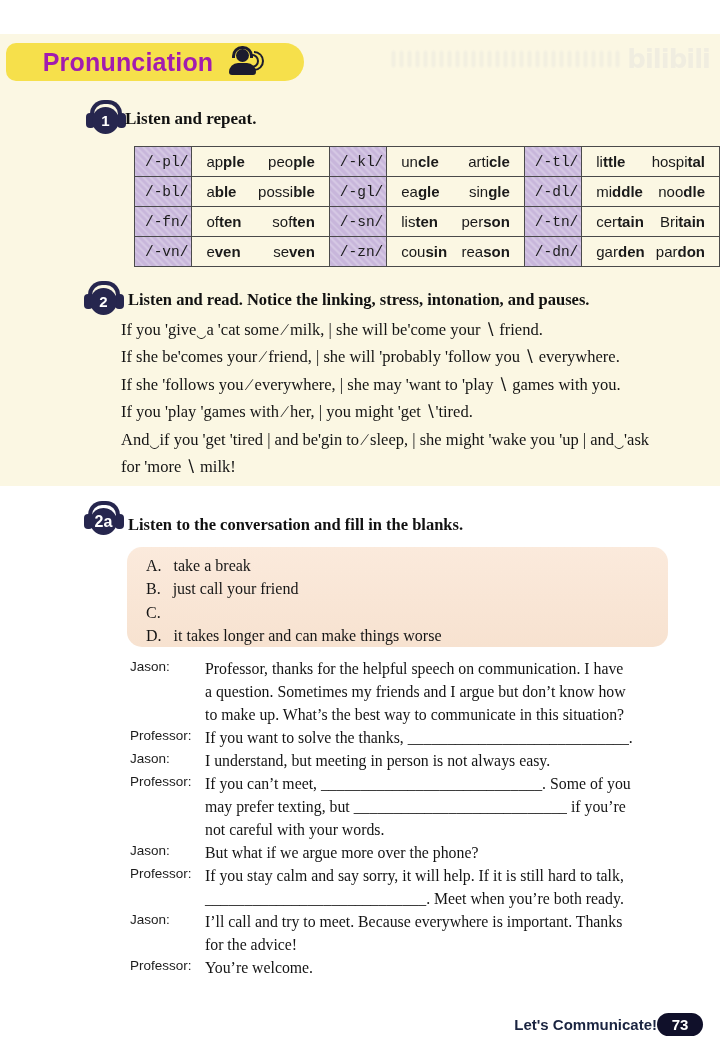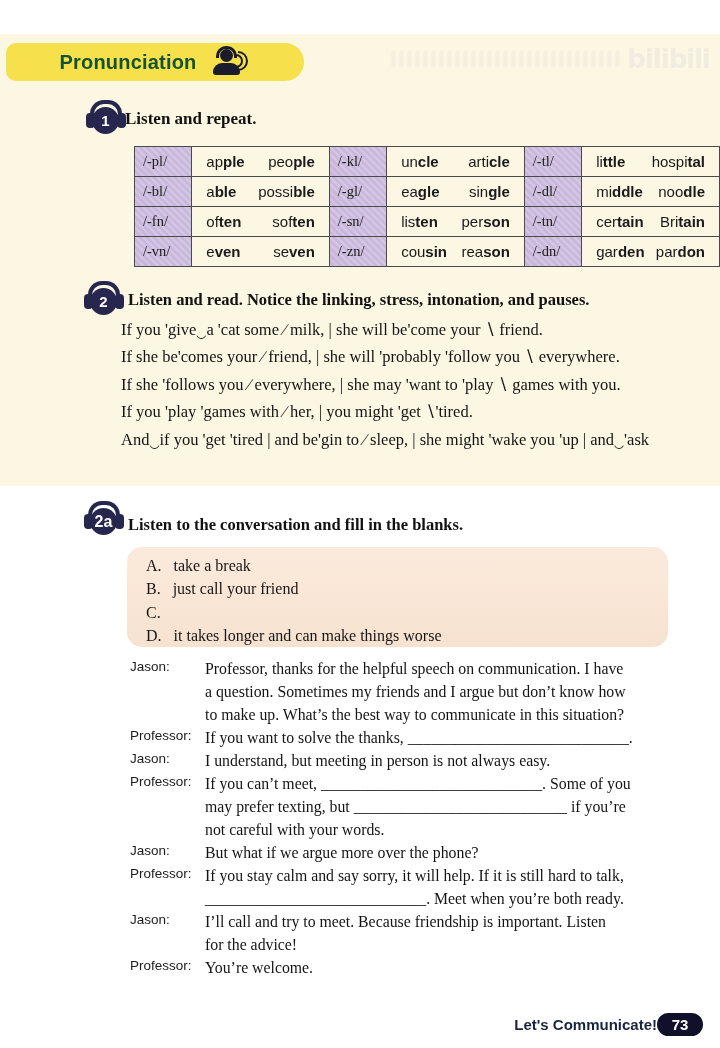--- a/index.html
+++ b/index.html
@@ -3,21 +3,21 @@
 <meta charset="utf-8">
 <style>
   html,body{margin:0;padding:0;}
   .page{position:relative;width:720px;height:1048px;background:#ffffff;overflow:hidden;
         font-family:"Liberation Serif",serif;color:#1a1a1a;}
   .cream{position:absolute;top:34px;left:0;width:720px;height:452px;background:#fbf7e3;}
 
   
   .banner{position:absolute;top:43px;left:6px;width:298px;height:38px;background:#f6e04b;
           border-radius:10px 19px 19px 10px;display:flex;align-items:center;justify-content:center;gap:12px;}
-  .banner-title{font-family:"Liberation Sans",sans-serif;font-weight:bold;font-size:20px;color:#14532d;letter-spacing:.2px;}
+  .banner-title{font-family:"Liberation Sans",sans-serif;font-weight:bold;font-size:25px;color:#a21caf;letter-spacing:.2px;}
   
   .spk{position:relative;width:42px;height:32px;}
   .spk-head{position:absolute;left:11px;top:3px;width:13px;height:13px;border-radius:50%;background:#1b1b2e;}
   .spk-band{position:absolute;left:7px;top:0px;width:15px;height:9px;border:3px solid #1b1b2e;border-bottom:none;border-radius:10px 10px 0 0;}
   .spk-body{position:absolute;left:4px;top:17px;width:27px;height:12px;border-radius:9px 9px 3px 3px;background:#1b1b2e;}
   .spk-w1{position:absolute;right:8px;top:8px;width:6px;height:10px;border:2px solid #1b1b2e;border-left:none;border-radius:0 8px 8px 0;}
   .spk-w2{position:absolute;right:3px;top:5px;width:8px;height:16px;border:2.5px solid #1b1b2e;border-left:none;border-radius:0 10px 10px 0;}
 
   
   .wm{position:absolute;top:42px;left:392px;width:318px;height:34px;display:flex;align-items:center;gap:8px;opacity:.35;pointer-events:none;}
@@ -32,21 +32,21 @@
   .h-num{position:absolute;left:6px;top:7px;width:27px;height:27px;background:#26264e;border-radius:50%;
          color:#fff;font-family:"Liberation Sans",sans-serif;font-weight:bold;font-size:15px;
          display:flex;align-items:center;justify-content:center;}
   .h-num.small{font-size:16px;}
 
   .sec-head{position:absolute;font-weight:bold;font-size:17px;color:#111;}
 
   
   .ptable{position:absolute;top:146px;left:134px;border-collapse:collapse;table-layout:fixed;}
   .ptable td{border:1px solid #4a4a4a;height:27px;font-size:15px;}
-  .ptable td.ph{width:48px;background:#c8b6db;font-family:Liberation Serif, serif;font-size:14.5px;
+  .ptable td.ph{width:48px;background:#c8b6db;text-align:center;font-family:Liberation Mono, monospace;font-size:14.5px;
     background-image:repeating-linear-gradient(45deg,rgba(255,255,255,.25) 0 2px,transparent 2px 5px);padding-left:8px;}
   .ptable td.wc{width:135px;font-family:"Liberation Sans",sans-serif;}
   .wc-in{display:flex;justify-content:space-between;padding:0 13px;}
   .wc-in b{font-weight:700;}
 
   
   .s2-lines{position:absolute;top:316px;left:121px;width:575px;font-size:16.5px;line-height:27.4px;color:#141414;}
   .s2-lines p{margin:0;white-space:nowrap;}
 
   
@@ -203,20 +203,21 @@
     <span class="h-num">2</span>
   </span>
   <div class="sec-head" style="top:290px;left:128px;font-size:16.5px;">Listen and read. Notice the linking, stress, intonation, and pauses.</div>
 
   <div class="s2-lines">
     <p>If you 'give‿a 'cat some ∕ milk, | she will be'come your ∖ friend.</p>
     <p>If she be'comes your ∕ friend, | she will 'probably 'follow you ∖ everywhere.</p>
     <p>If she 'follows you ∕ everywhere, | she may 'want to 'play ∖ games with you.</p>
     <p>If you 'play 'games with ∕ her, | you might 'get ∖'tired.</p>
     <p>And‿if you 'get 'tired | and be'gin to ∕ sleep, | she might 'wake you 'up | and‿'ask</p>
+    <p>for 'more ∖ milk!</p>
   </div>
 
   <span class="hicon" style="position:absolute;top:501px;left:84px;">
     <span class="h-band"></span>
       <span class="h-cupL"></span>
       <span class="h-cupR"></span>
     <span class="h-num small">2a</span>
   </span>
   <div class="sec-head" style="top:515px;left:128px;font-size:16.5px;">Listen to the conversation and fill in the blanks.</div>
 
@@ -276,21 +277,21 @@
     <div class="turn">
       <span class="spkr">Professor:</span>
       <div class="tlines">
         <div>If you stay calm and say sorry, it will help. If it is still hard to talk,</div>
         <div>____________________________. Meet when you’re both ready.</div>
       </div>
     </div>
     <div class="turn">
       <span class="spkr">Jason:</span>
       <div class="tlines">
-        <div>I’ll call and try to meet. Because friendship is important. Listen</div>
+        <div>I’ll call and try to meet. Because everywhere is important. Thanks</div>
         <div>for the advice!</div>
       </div>
     </div>
     <div class="turn">
       <span class="spkr">Professor:</span>
       <div class="tlines">
         <div>You’re welcome.</div>
       </div>
     </div>
   </div>

